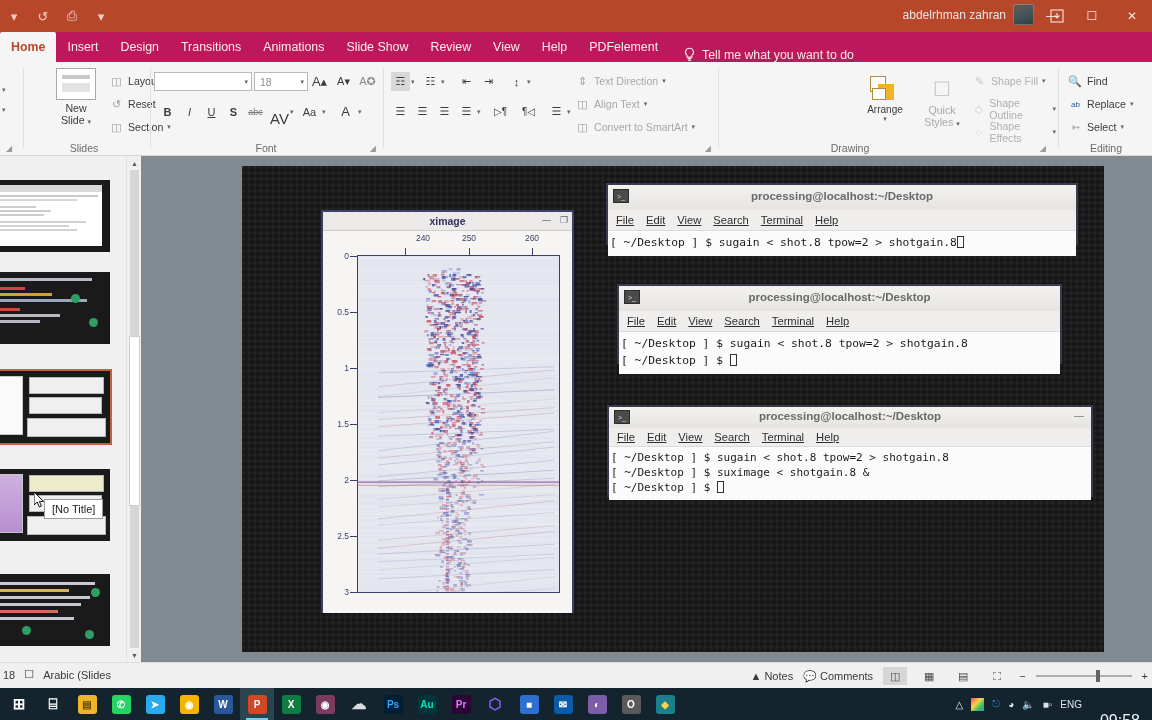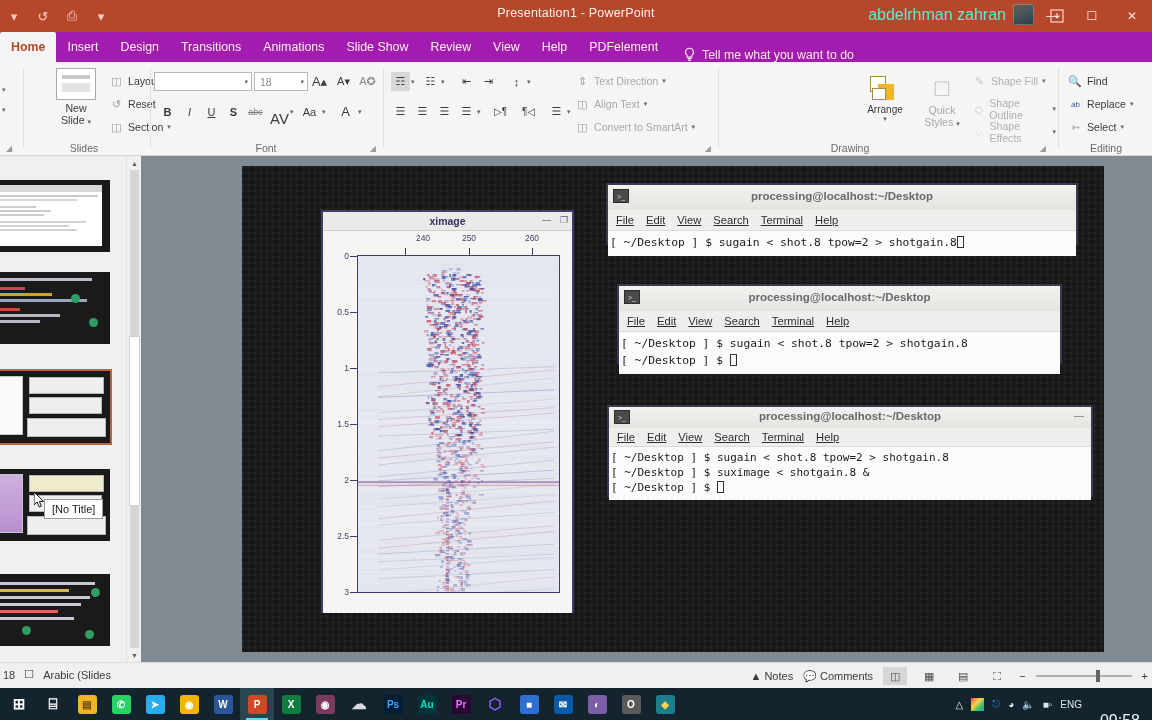--- a/index.html
+++ b/index.html
@@ -17,34 +17,34 @@
     position: absolute; left: 0; top: 0; width: 1152px; height: 32px;
     background: #b7472a; color: #fff;
   }
   .qat { position: absolute; left: 0; top: 4px; height: 24px; display: flex; align-items: center; gap: 9px; padding-left: 4px; }
   .qat .qi { width: 20px; height: 20px; display: flex; align-items: center; justify-content: center; color: #f6d8cf; font-size: 13px; opacity: .93; }
   .title-center {
     position: absolute; left: 0; right: 0; top: 6px; text-align: center;
     font-size: 12.5px; color: #fdf1ee; letter-spacing: .2px;
   }
   .acct { position: absolute; right: 118px; top: 4px; display: flex; align-items: center; gap: 7px; }
-  .acct .nm { font-size: 16px; color: #5eead4; }
+  .acct .nm { font-size: 12px; color: #e5e5e5; }
   .acct .av {
     width: 21px; height: 21px; border-radius: 2px;
     background: linear-gradient(160deg,#6d5a4a 0%, #48565e 45%, #2f3b42 100%);
     box-shadow: inset 0 0 0 1px rgba(255,255,255,.25);
   }
   .ribbon-disp { position: absolute; right: 86px; top: 7px; width: 18px; height: 18px; color:#f6d8cf; }
   .wbtns { position: absolute; right: 0; top: 0; display: flex; height: 32px; }
   .wbtns div { width: 40px; height: 32px; display: flex; align-items: center; justify-content: center; color: #fbe4dc; font-size: 12px; }
 
   
   .tabs {
     position: absolute; left: 0; top: 32px; width: 1152px; height: 30px;
-    background: #a21caf; display: flex; align-items: flex-end;
+    background: #be185d; display: flex; align-items: flex-end;
   }
   .tab {
     height: 30px; padding: 0 11px; display: flex; align-items: center;
     color: #fdeeea; font-size: 12.4px; white-space: nowrap;
   }
   .tab.active { background: #f5f5f5; color: #b7472a; font-weight: bold; border-radius: 2px 2px 0 0; }
   .tellme { display: flex; align-items: center; gap: 6px; margin-left: 14px; color: #fde9e4; font-size: 12.3px; }
   .bulb { width: 13px; height: 15px; }
 
   
@@ -156,21 +156,20 @@
 
 <div id="app">
 
   <div class="titlebar">
     <div class="qat">
       <div class="qi">▾</div>
       <div class="qi">↺</div>
       <div class="qi">⎙</div>
       <div class="qi">▾</div>
     </div>
-    <div class="title-center">Presentation1  -  PowerPoint</div>
     <div class="acct">
       <span class="nm">abdelrhman zahran</span>
       <span class="av"></span>
     </div>
     <div class="ribbon-disp">
       <svg width="18" height="18" viewBox="0 0 18 18">
           <rect x="3" y="3" width="12" height="12" fill="none" stroke="#f6d8cf" stroke-width="1.2"></rect>
           <path d="M9 6v5M6.5 8.5 9 11l2.5-2.5" fill="none" stroke="#f6d8cf" stroke-width="1.2"></path>
         </svg>
     </div>

